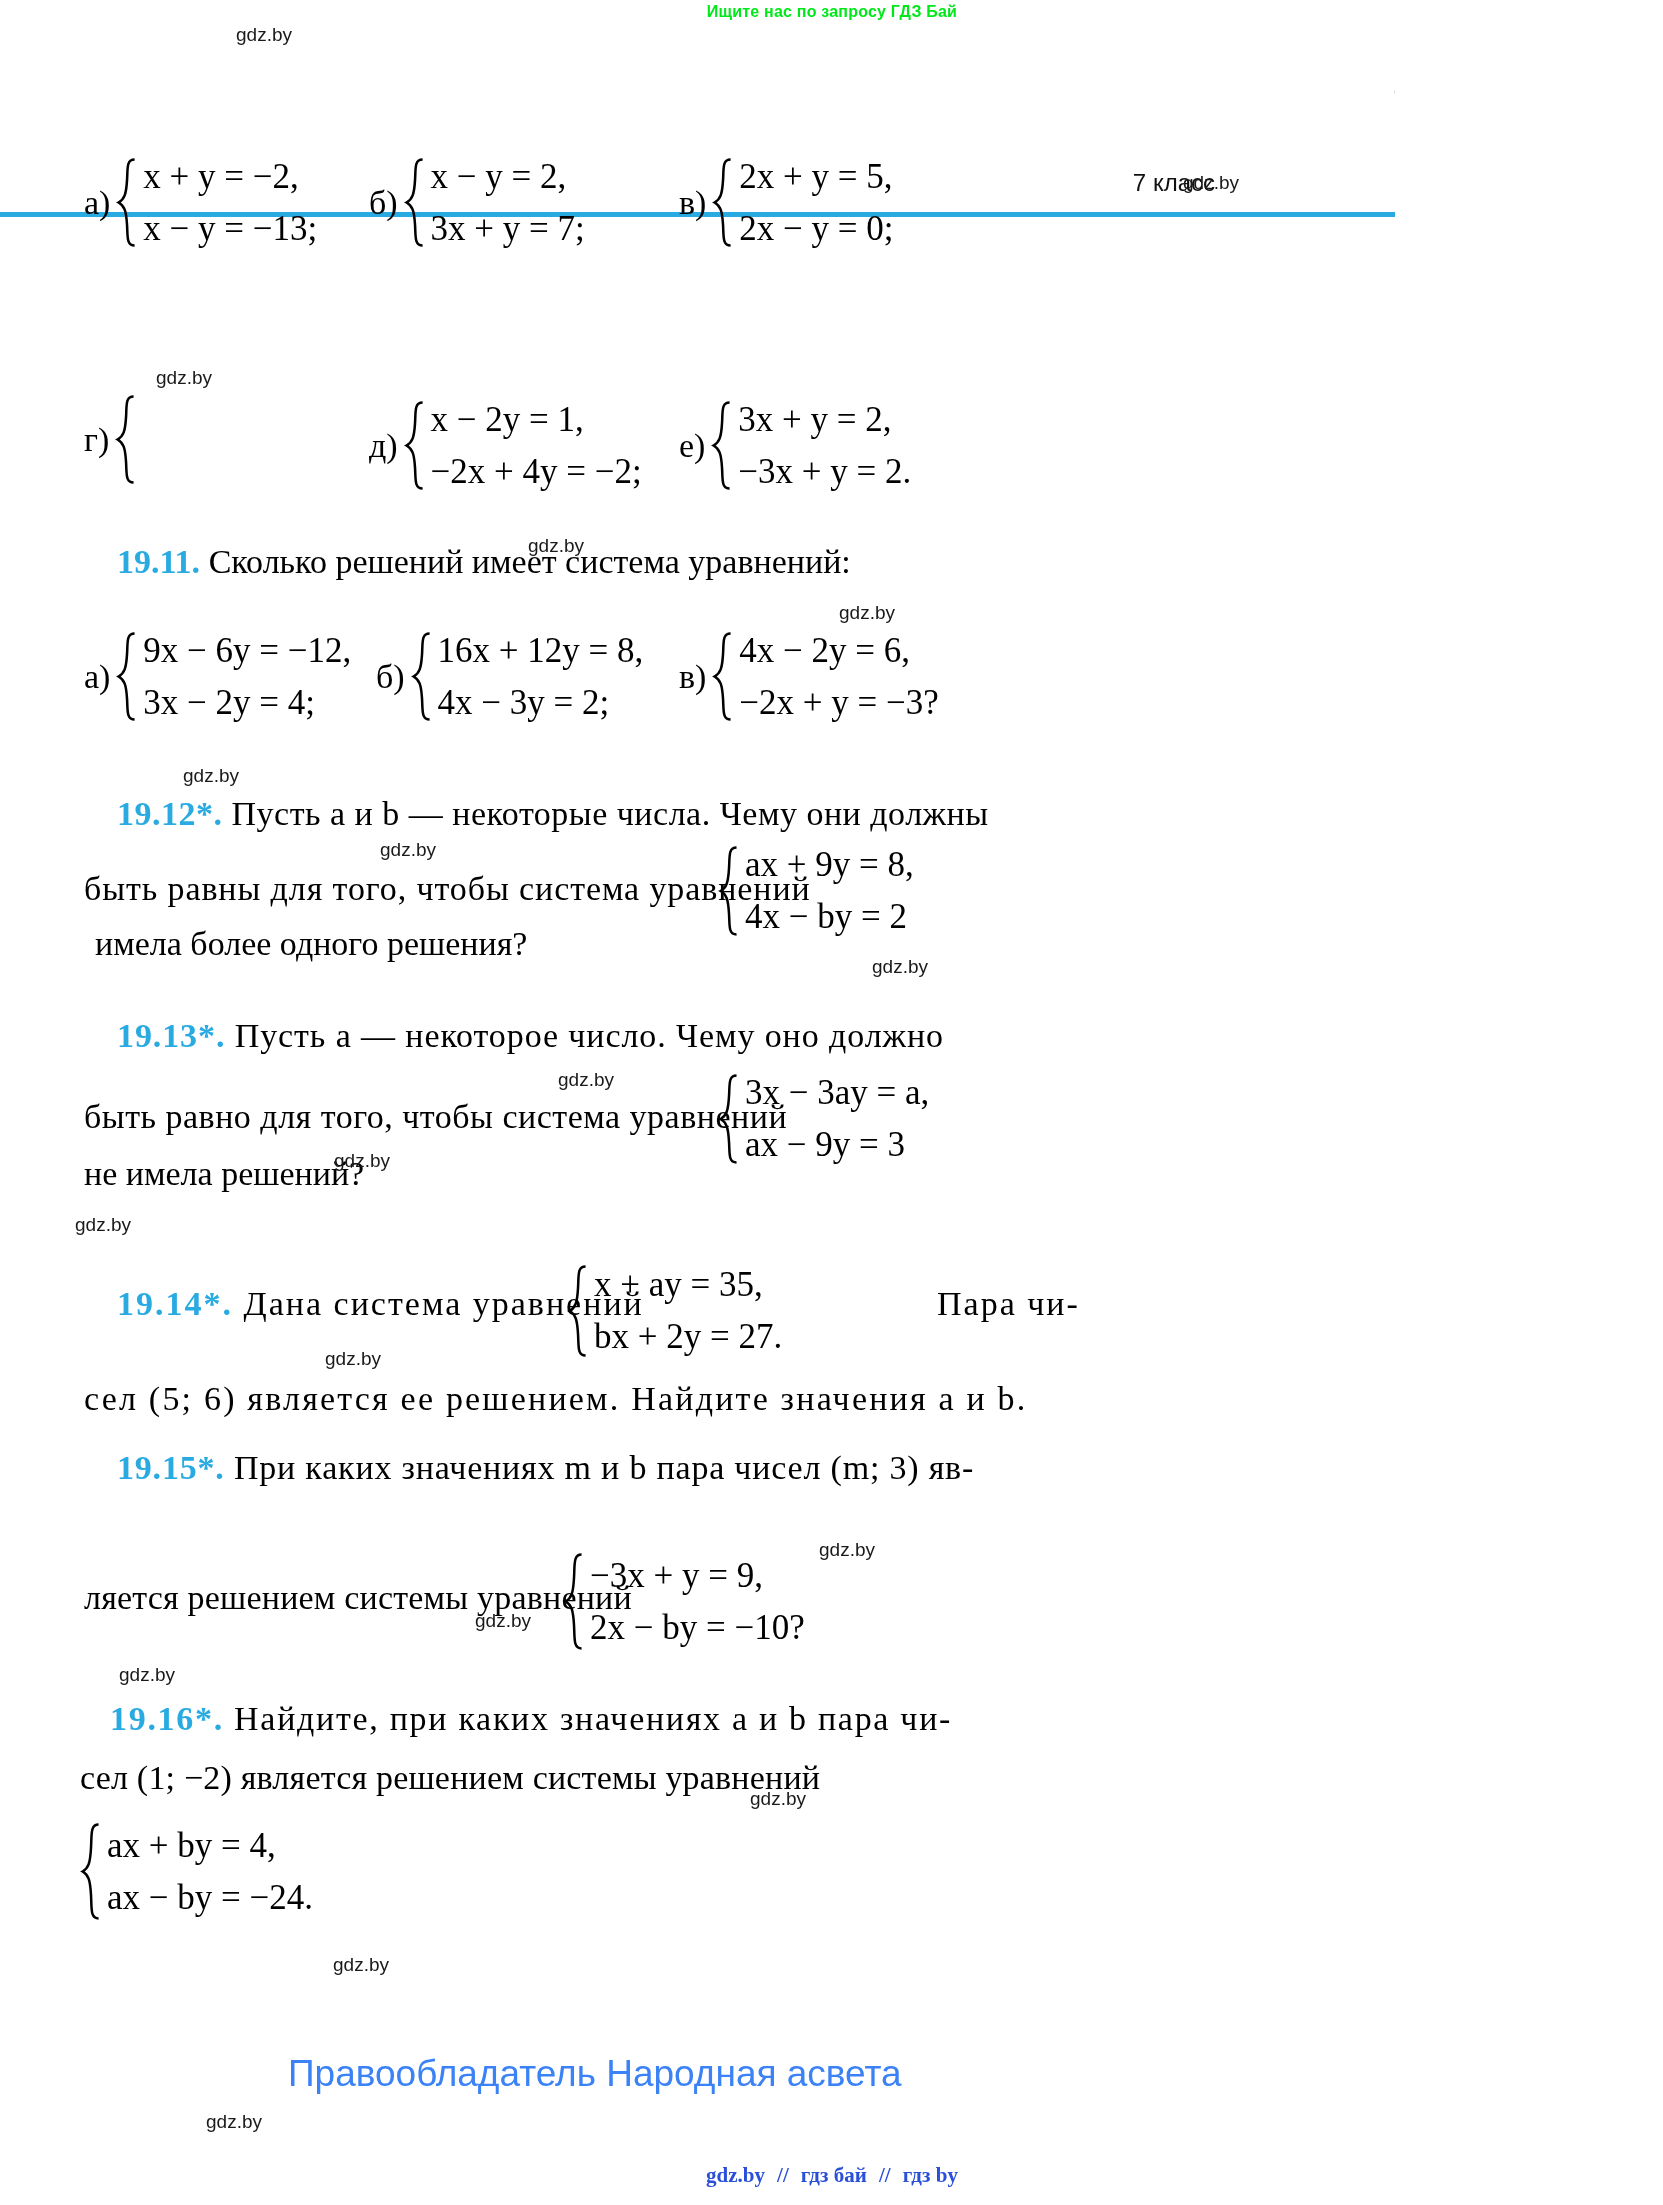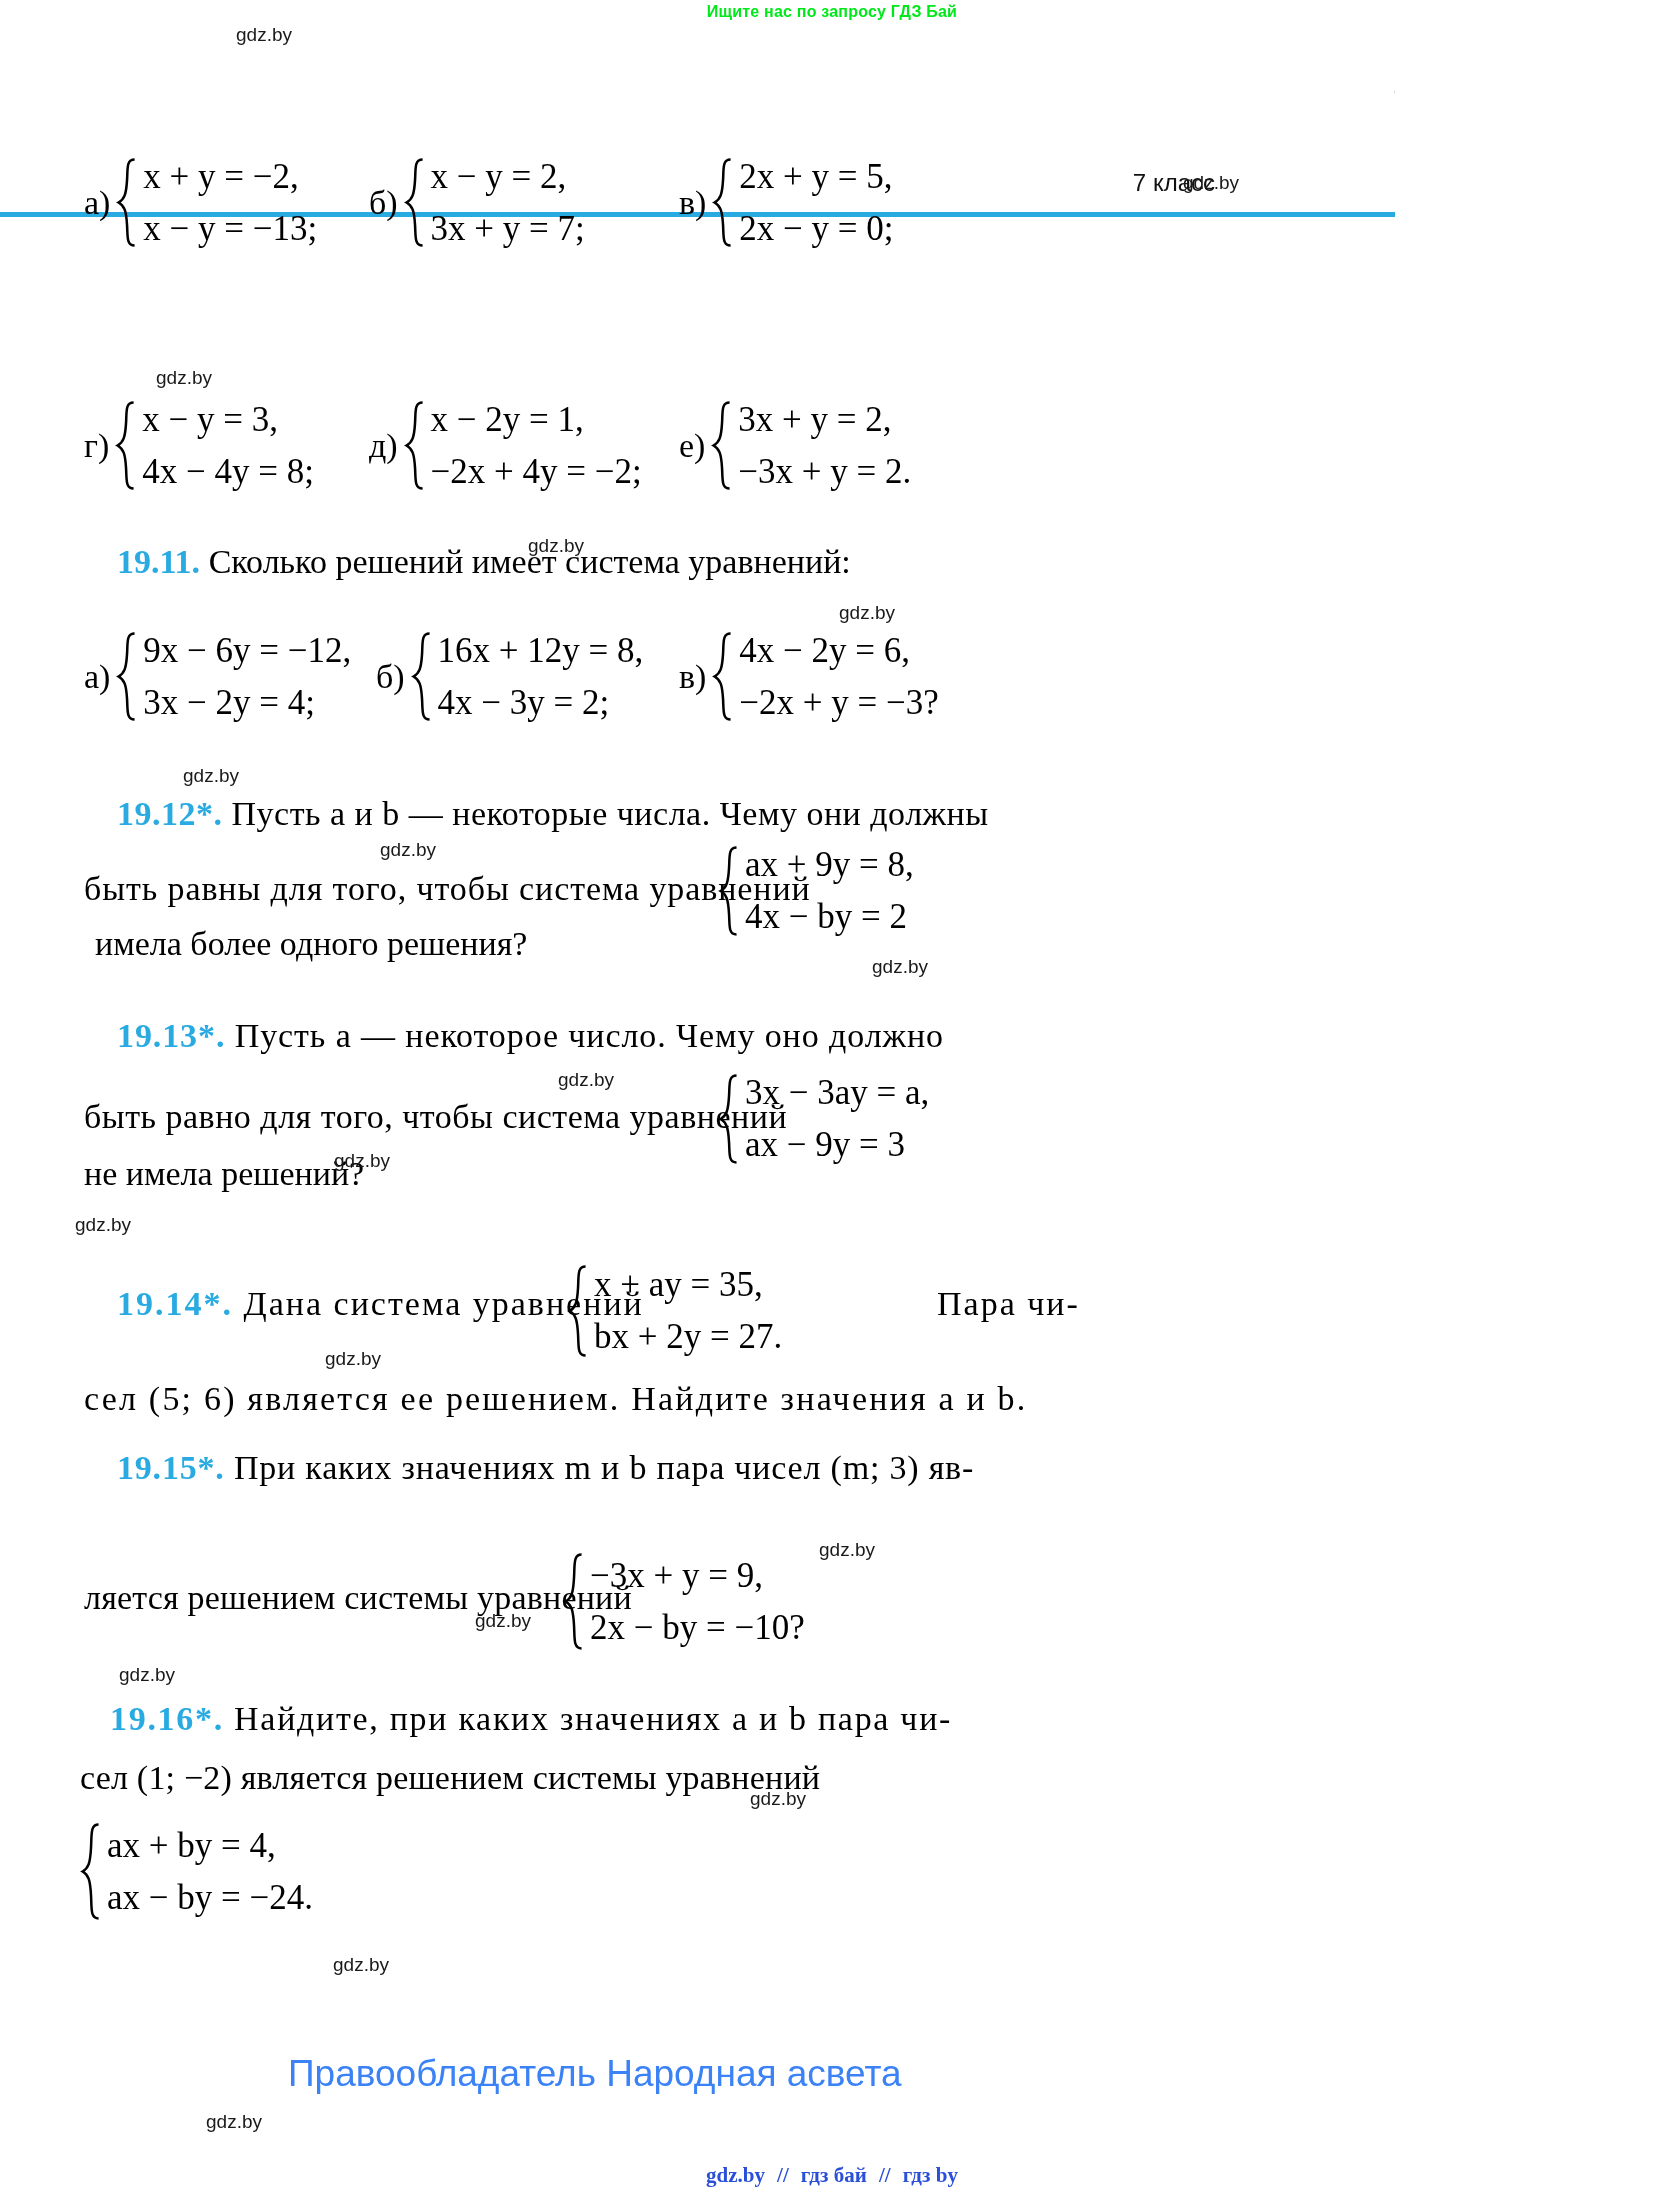--- a/index.html
+++ b/index.html
@@ -213,24 +213,20 @@
     <div class="wm" style="left:156px; top:367px;">gdz.by</div>
 
     <div class="mrow" style="left:84px; top:394px;">
       <span class="label">г)</span>
       <span class="sys">
         <span class="bracewrap">
           <svg class="brace-svg" width="22" height="91" viewBox="0 0 26 108" aria-hidden="true">
             <path d="M22 3 C12 3 14 14 13 28 C12 44 10 50 3 54 C10 58 12 64 13 80 C14 94 12 105 22 105" fill="none" stroke="#000" stroke-width="3"></path>
           </svg>
         </span>
-        <span class="eqs">
-          <span class="eq">x − y = 3,</span>
-          <span class="eq">4x − 4y = 8;</span>
-        </span>
       </span>
     </div>
 
     <div class="mrow" style="left:369px; top:394px;">
       <span class="label">д)</span>
       <span class="sys">
         <span class="bracewrap">
           <svg class="brace-svg" width="22" height="91" viewBox="0 0 26 108" aria-hidden="true">
             <path d="M22 3 C12 3 14 14 13 28 C12 44 10 50 3 54 C10 58 12 64 13 80 C14 94 12 105 22 105" fill="none" stroke="#000" stroke-width="3"></path>
           </svg>

